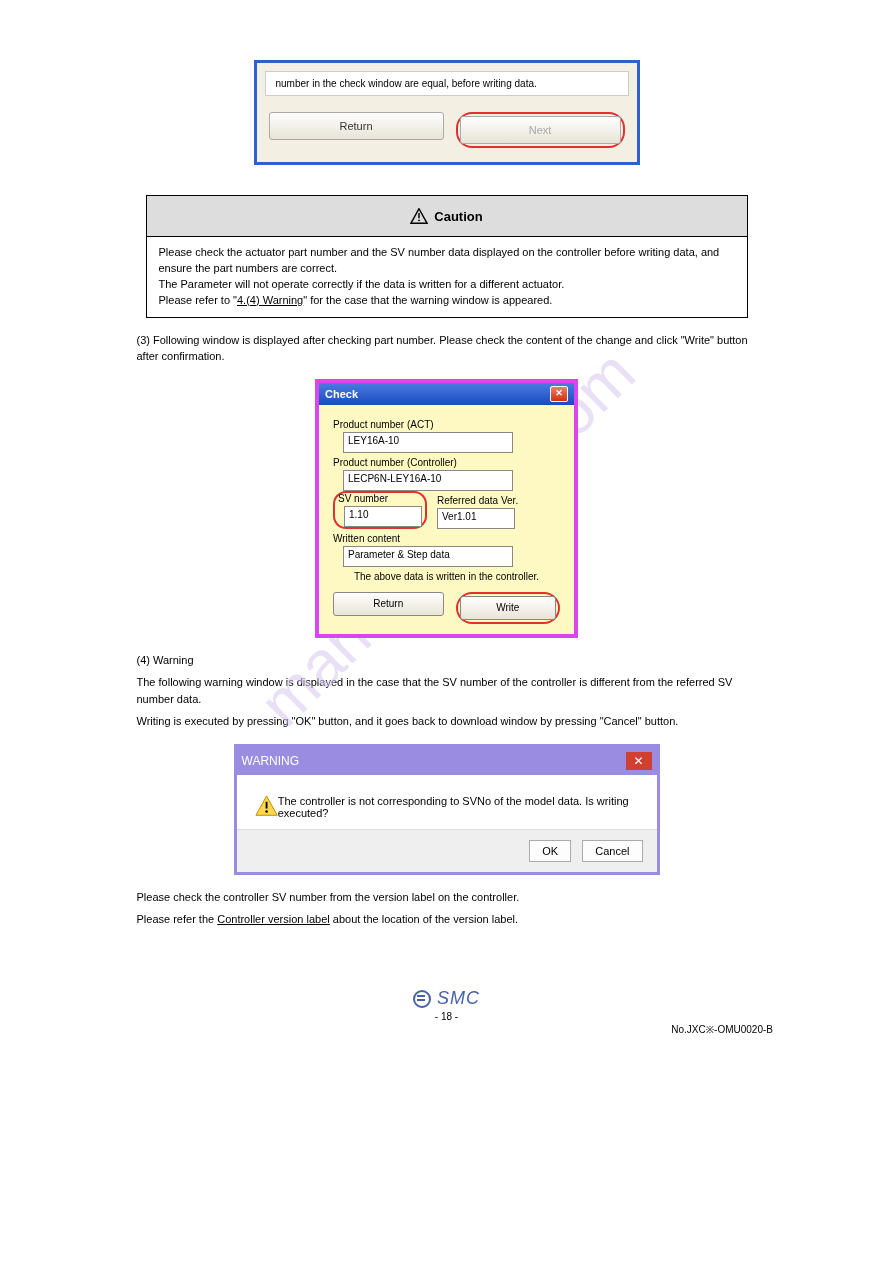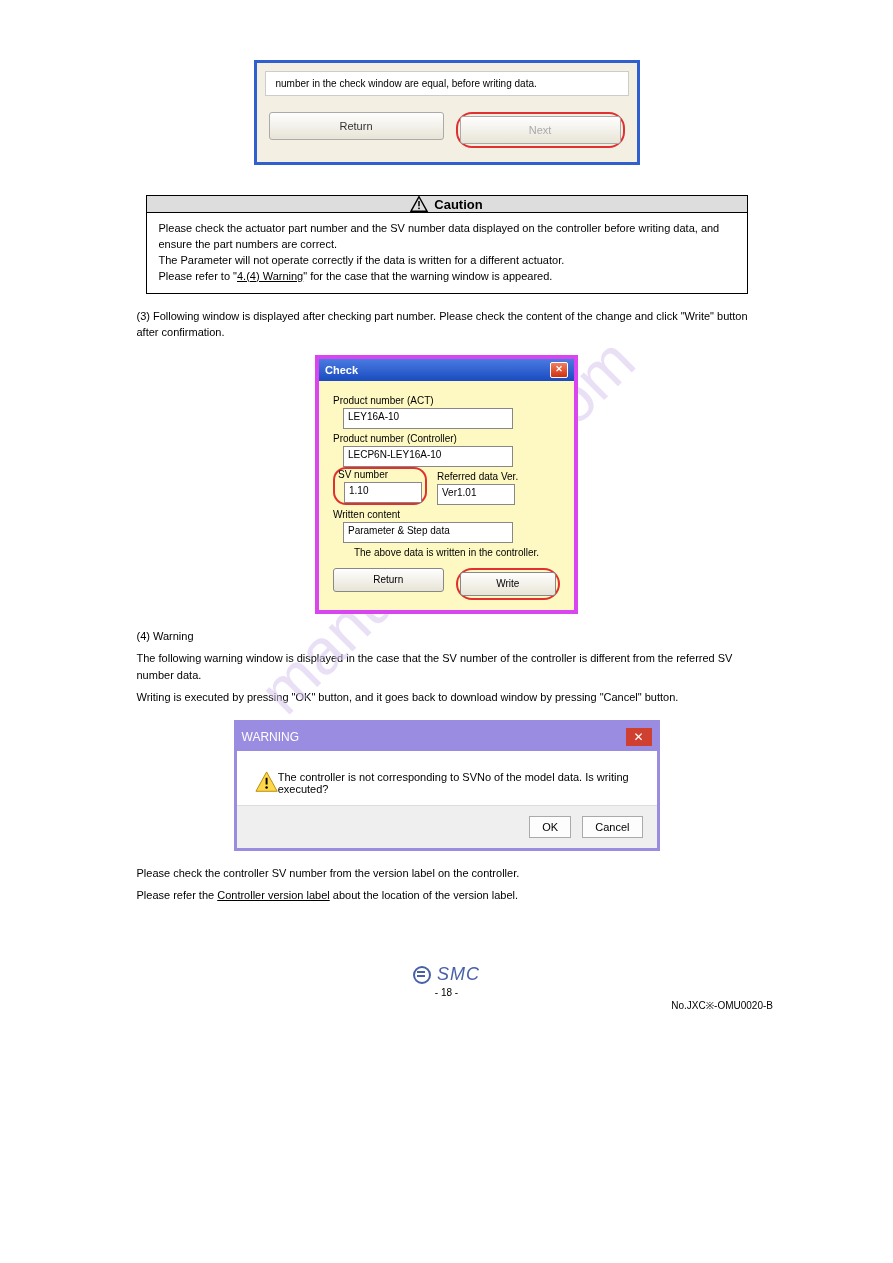--- a/index.html
+++ b/index.html
@@ -4,21 +4,21 @@
 <style>
 body{margin:0;font-family:Arial,sans-serif;font-size:11px;background:#fff;color:#000}
 .page{width:893px;margin:0 auto;position:relative;padding:60px 0 40px}
 .dialog-top{width:380px;margin:0 auto;border:3px solid #3060d0;background:#f3efe3;padding:0}
 .dialog-top-inner{background:#fff;border:1px solid #ccc;margin:8px;padding:6px 10px;font-size:10px}
 .dialog-top-buttons{display:flex;gap:12px;padding:8px 12px 14px}
 .btn-xp{flex:1;background:linear-gradient(#fefefe,#e8e4d6);border:1px solid #aaa;border-radius:3px;height:28px;font-size:11px;color:#333}
 .btn-disabled{color:#aaa}
 .red-rect{border:2px solid #e03030;border-radius:16px;padding:2px}
 .caution-box{width:600px;margin:30px auto 10px;border:1px solid #000}
-.caution-head{background:#ddd;text-align:center;padding:0;border-bottom:1px solid #000;display:flex;justify-content:center;align-items:center;gap:6px;font-weight:bold;font-size:13px}
+.caution-head{background:#ddd;text-align:center;padding:12px;border-bottom:1px solid #000;display:flex;justify-content:center;align-items:center;gap:6px;font-weight:bold;font-size:13px}
 .caution-body{padding:8px 12px;font-size:11px;line-height:1.45}
 .warn-tri{width:18px;height:16px;display:inline-block}
 .warn-tri svg{width:100%;height:100%}
 .para{width:620px;margin:14px auto;font-size:11px;line-height:1.5}
 .check-dialog{width:255px;margin:10px auto;border:4px solid #d946ef;background:#fef9c3;position:relative}
 .titlebar{background:linear-gradient(#4a7be0,#1a4bc0);color:#fff;font-weight:bold;padding:3px 6px;font-size:11px;display:flex;justify-content:space-between;align-items:center}
 .closebtn{width:16px;height:14px;background:linear-gradient(#f08060,#d03010);border:1px solid #fff;border-radius:2px;color:#fff;font-size:9px;text-align:center;line-height:12px}
 .check-body{padding:10px 14px;font-size:10px;color:#000}
 .check-body label{display:block;margin:4px 0 2px}
 .field{background:#fff;border:1px solid #888;padding:2px 4px;font-size:10px;height:15px;width:160px}

